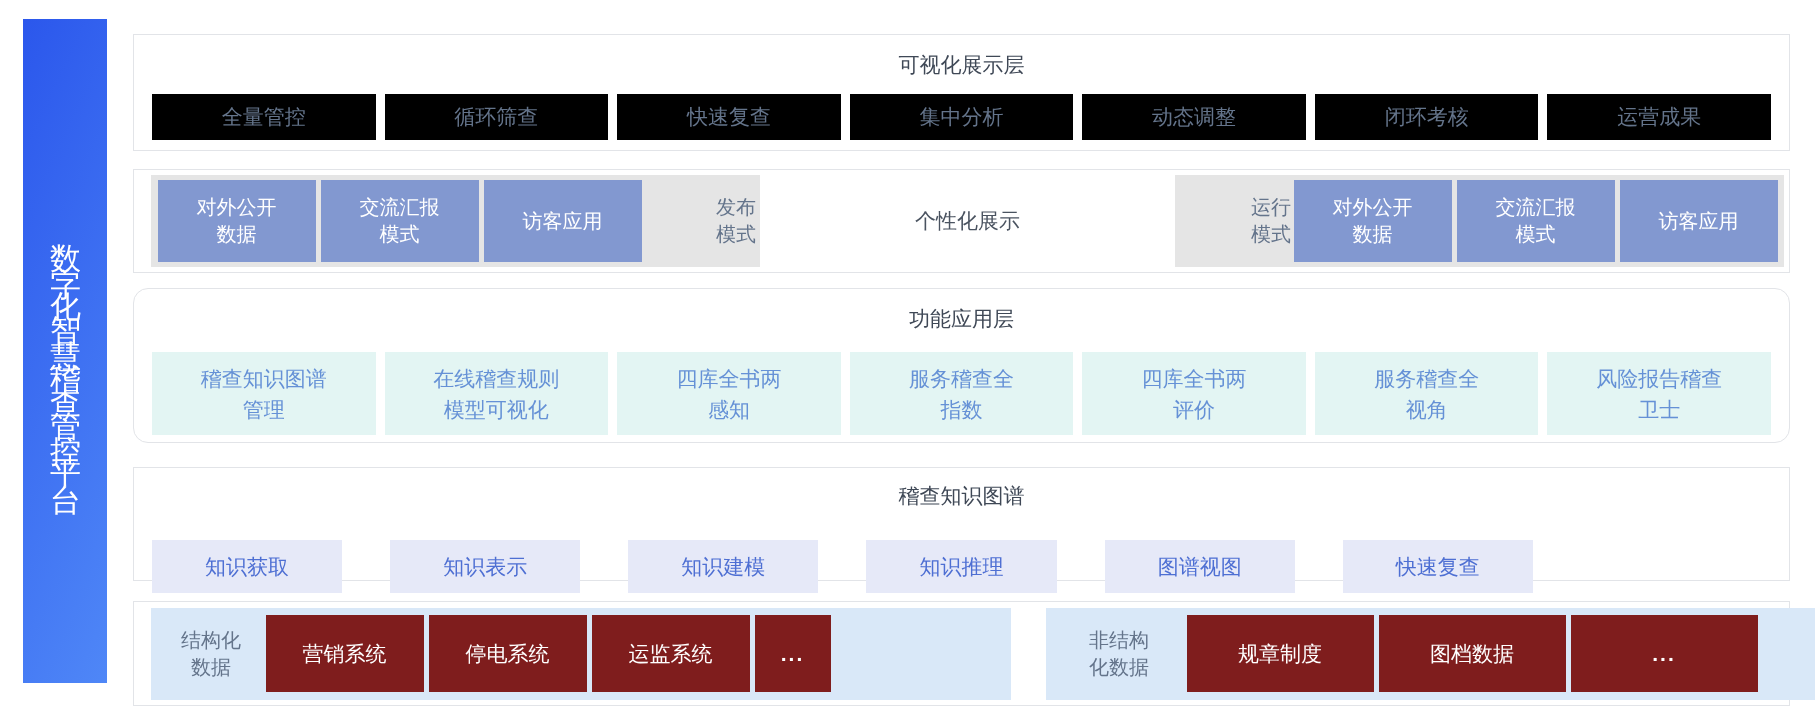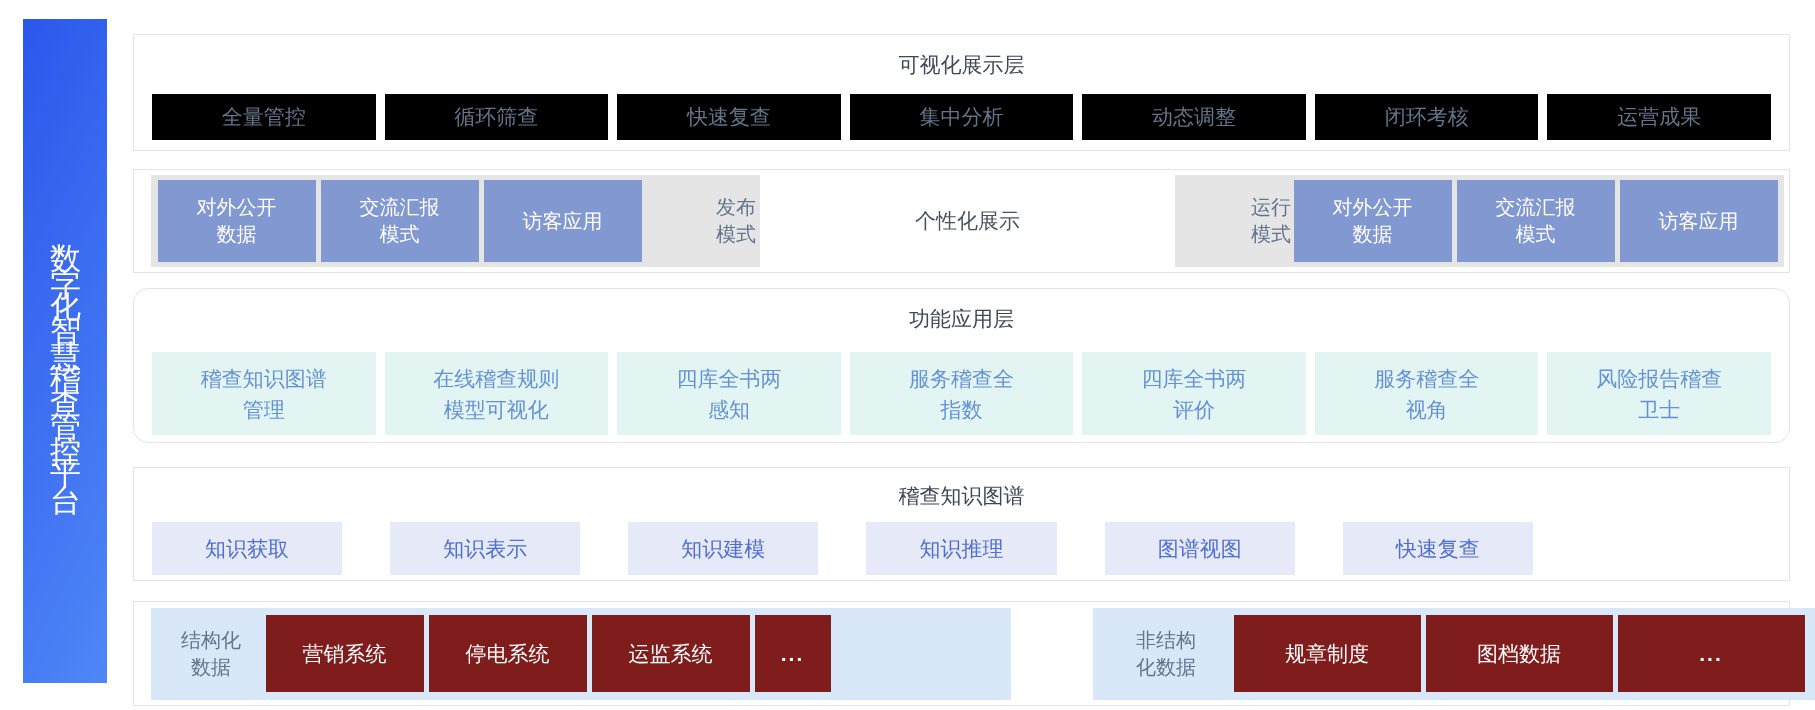--- a/index.html
+++ b/index.html
@@ -43,21 +43,21 @@
   }
   .row1 { margin-top:34px; height:117px; padding-top:16px; }
   .row1 .chip-grid { margin-top:15px; }
   .row1 .chip { height:46px; background:#000000; color:#64748b; }
 
   .row3 { margin-top:15px; height:155px; padding-top:16px;border-radius:15px; }
   .row3 .chip-grid { margin-top:19px; }
   .row3 .chip { height:83px; background:#e3f5f3; color:#6591d6; line-height:31px; }
 
   .row4 { margin-top:24px; height:114px; padding-top:14px; }
-  .row4 .chip-grid { margin-top:12px;gap:48px; }
+  .row4 .chip-grid { margin-top:30px;gap:48px; }
   .row4 .chip { height:53px; background:#e6e9f8; color:#4e6fd3; }
 
   
   .row2 {
     margin-top:18px; height:104px;
     display:flex; align-items:center; padding:0 5px 0 17px;
   }
   .mode-group {
     height:92px; background:#e5e5e5; display:flex;
     align-items:center; padding:0 4px; flex:0 0 auto;
@@ -70,21 +70,21 @@
   .mode-label {
     width:112px; text-align:right; font-size:20px; color:#64748b; line-height:27px;
   }
   .mode-center {
     flex:1 1 auto; text-align:center; font-size:21px; color:#4a5360;
   }
 
   
   .row5 {
     margin-top:20px; height:105px;
-    display:flex; align-items:center; padding:0 5px 0 17px;gap:47px;
+    display:flex; align-items:center; padding:0 5px 0 17px;
   }
   .data-group {
     height:92px; background:#d9e8f8; display:flex;
     align-items:center; padding:0 8px; flex:0 0 auto;
   }
   .data-group.structured { width:860px; margin-right:35px; }
   .data-group.unstructured { width:868px; }
   .data-label {
     text-align:center; font-size:20px; color:#64748b; line-height:27px;
   }

